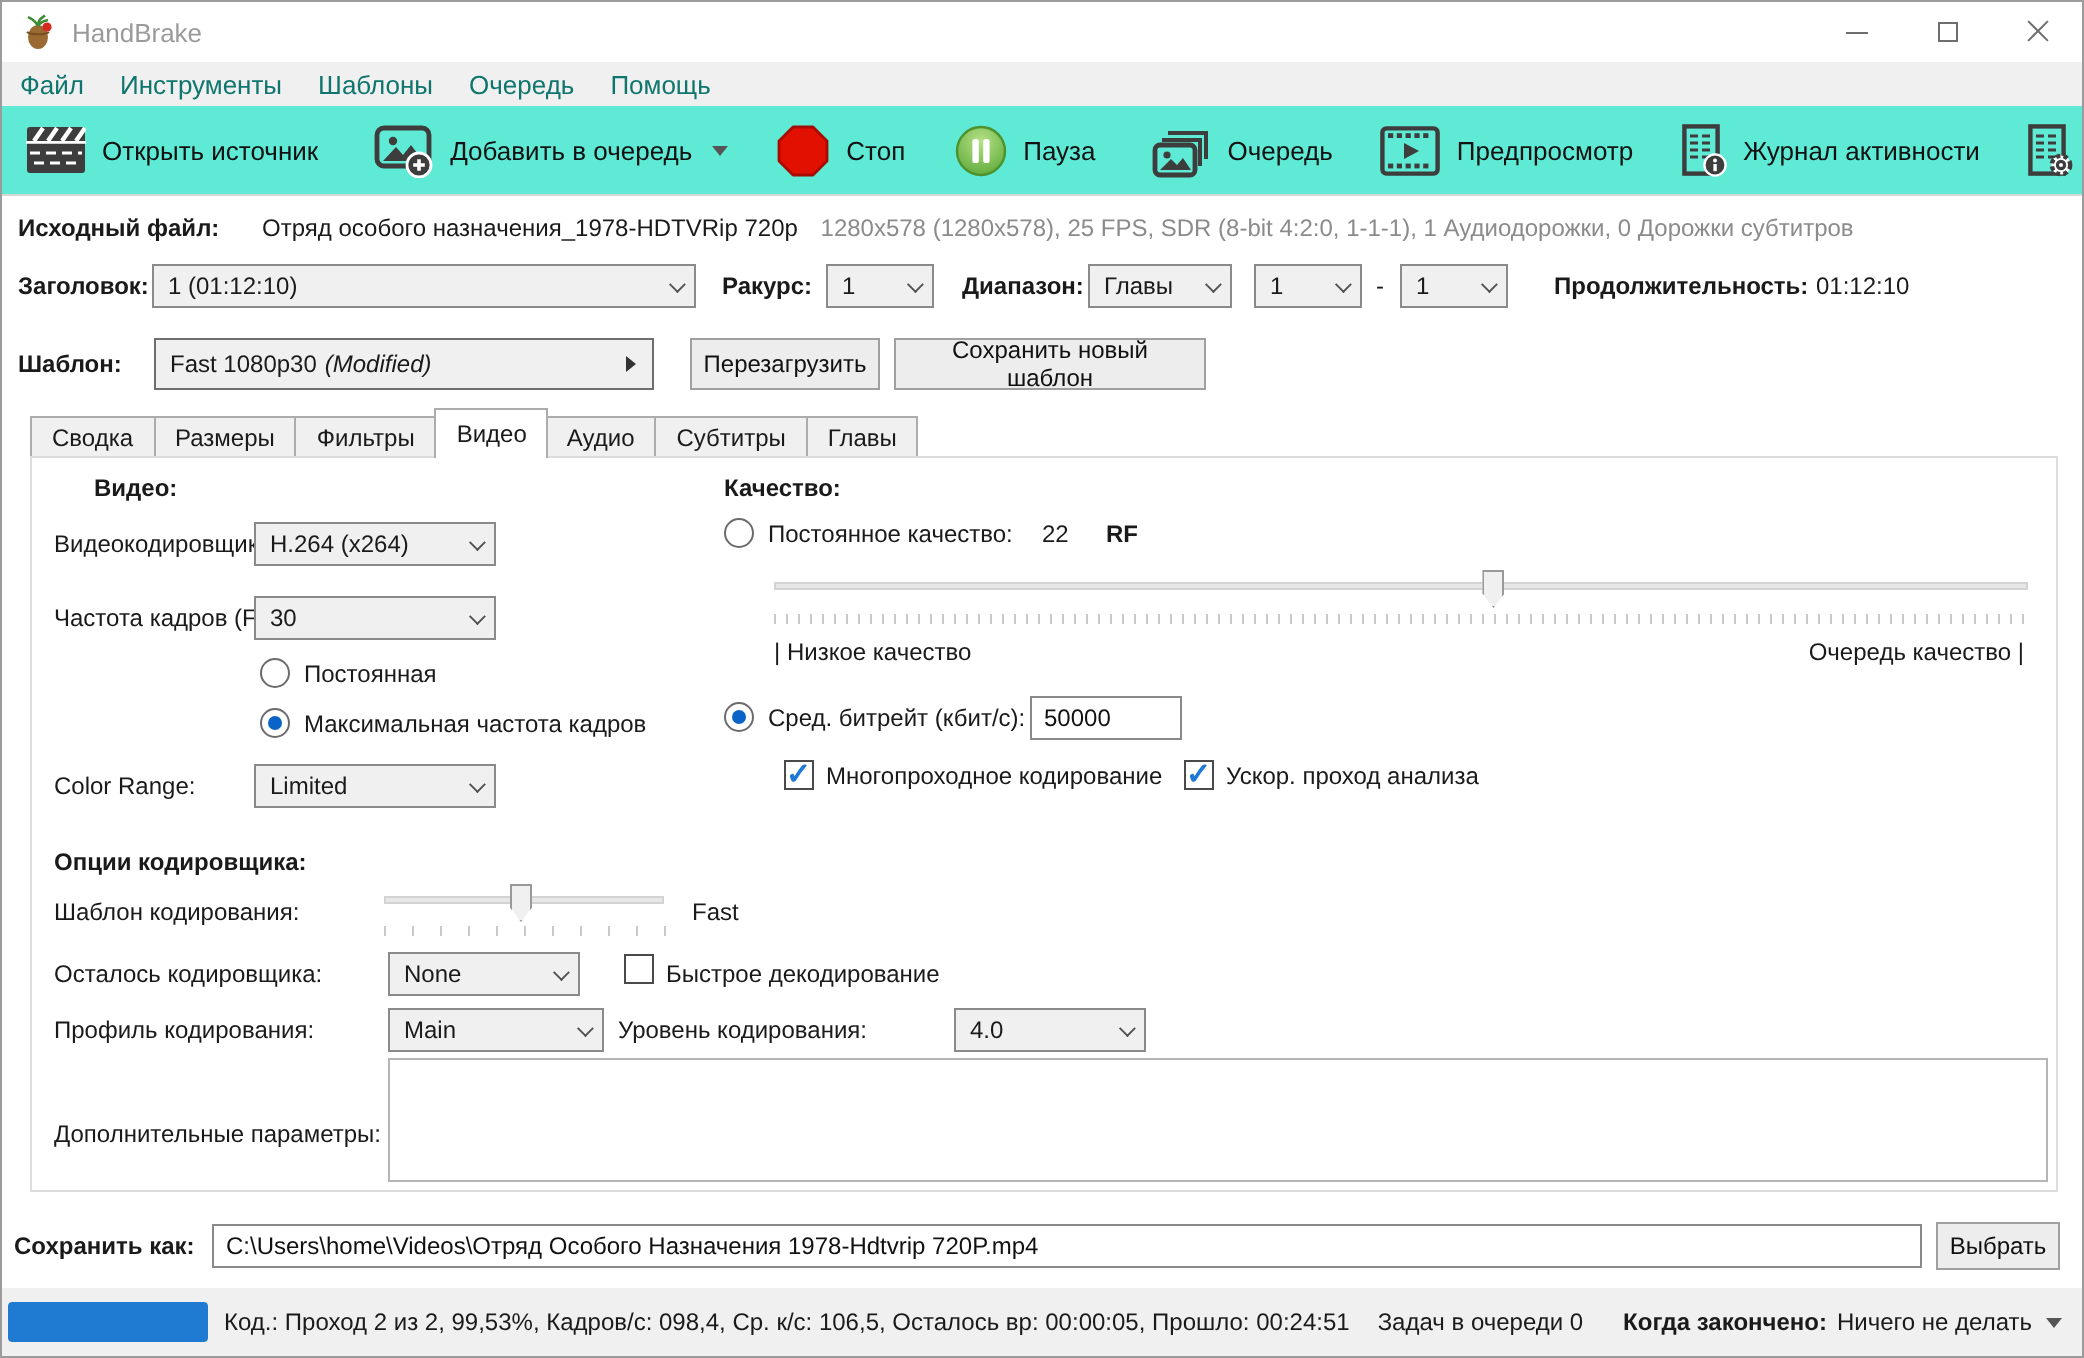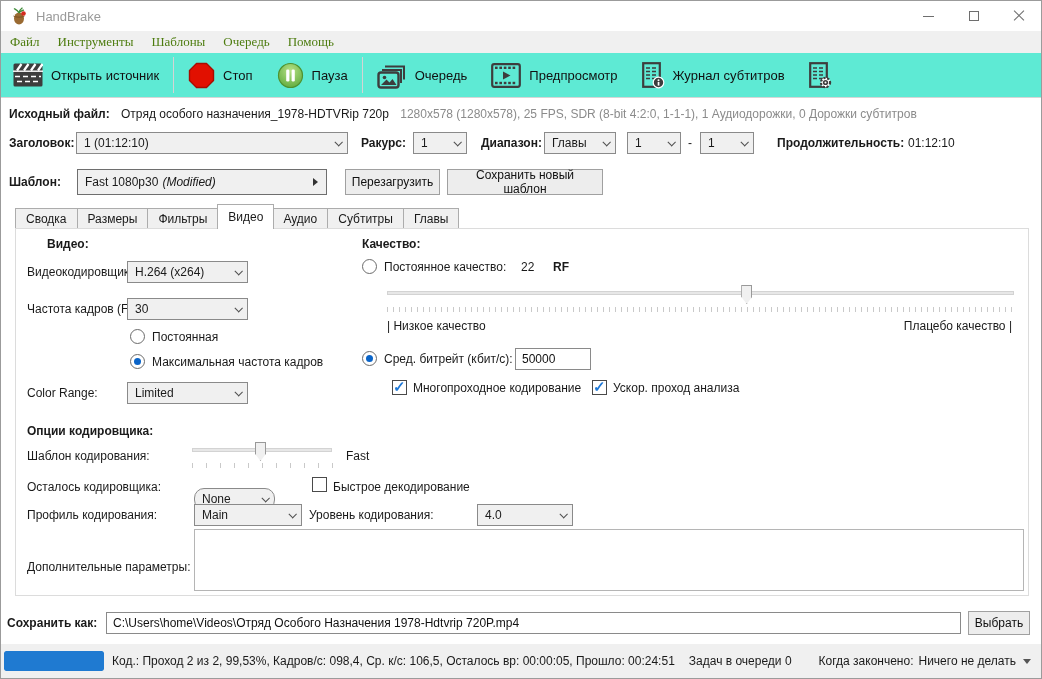--- a/index.html
+++ b/index.html
@@ -14,32 +14,32 @@
   .winbtns { position:absolute; right:0; top:0; height:30px; display:flex; }
   .winbtn { width:45px; height:30px; display:flex; align-items:center; justify-content:center; }
   .glyph-min { width:11px; height:0; border-top:1px solid #6e6e6e; }
   .glyph-max { width:10px; height:10px; border:1px solid #6e6e6e; }
   .glyph-close { position:relative; width:12px; height:12px; }
   .glyph-close::before,.glyph-close::after { content:""; position:absolute; left:-1px; top:5px; width:14px; height:1px; background:#6e6e6e; }
   .glyph-close::before { transform:rotate(45deg); } .glyph-close::after { transform:rotate(-45deg); }
 
   
   .menubar { position:absolute; top:30px; left:0; width:100%; height:22px; background:#f0f0f0; display:flex; align-items:center; font-size:13px; }
-  .menu-item { padding:0 9px; height:22px; display:flex; align-items:center; color:#4d7c0f;font-family:Liberation Serif, serif; }
+  .menu-item { padding:0 9px; height:22px; display:flex; align-items:center; color:#0f766e; }
 
   
   .toolbar { position:absolute; top:52px; left:0; width:100%; height:45px; background:#5eead4; border-bottom:1px solid #d6d6d6; display:flex; align-items:center; font-size:13px; }
   .tb-btn { display:flex; align-items:center; gap:8px; padding:0 12px; height:45px; color:#111; white-space:nowrap; }
   .tb-sep { width:1px; height:36px; background:#d4d4d4; margin:0 2px; }
   .dd-arrow { width:0; height:0; border-left:4px solid transparent; border-right:4px solid transparent; border-top:5px solid #555; margin-left:2px; }
 
   
   .srcline { position:absolute; top:106px; left:8px; width:1030px; white-space:nowrap; }
   .srcline .lbl { font-weight:bold; }
-  .srcline .nm { margin-left:8px; }
+  .srcline .nm { margin-left:18px; }
   .srcline .det { margin-left:8px; color:#8b8b8b; }
 
   
   .combo { position:absolute; height:22px; background:#f0f0f0; border:1px solid #8a8a8a; display:flex; align-items:center; padding:0 20px 0 7px; white-space:nowrap; overflow:hidden; }
   .combo .chev { position:absolute; right:6px; top:7px; width:6px; height:6px; border-right:1px solid #505050; border-bottom:1px solid #505050; transform:rotate(45deg) translateY(-1px); }
   .textbox { position:absolute; height:22px; background:#fff; border:1px solid #8a8a8a; font-family:"Liberation Sans",sans-serif; font-size:12px; padding:0 6px; color:#111; }
   .btn { position:absolute; height:24px; background:#ededed; border:1px solid #a0a0a0; font-family:"Liberation Sans",sans-serif; font-size:12px; color:#111; display:flex; align-items:center; justify-content:center; padding:0 10px; }
   .blbl { position:absolute; font-weight:bold; white-space:nowrap; }
   .plbl { position:absolute; white-space:nowrap; }
 
@@ -69,21 +69,21 @@
   
   .saverow { position:absolute; top:608px; left:0; width:100%; height:28px; }
 
   
   .statusbar { position:absolute; bottom:0; left:0; width:100%; height:34px; background:#f0f0f0; display:flex; align-items:center; }
   .progress { position:relative; margin-left:3px; width:100px; height:20px; background:#e6e6e6; border-radius:2px; overflow:hidden; flex:none; }
   .progress-fill { position:absolute; left:0; top:0; bottom:0; background:#1f7ad1; border-radius:2px; }
   .status-text { margin-left:8px; white-space:nowrap; }
   .queue-jobs { margin-left:14px; white-space:nowrap; }
   .whendone { position:absolute; right:10px; display:flex; align-items:center; gap:5px; }
-  .whendone .wl { font-weight:normal; }
+  .whendone .wl { font-weight:bold; }
   .italic { font-style:italic; margin-left:4px; }
   .menu-arrow-r { width:0; height:0; border-top:4px solid transparent; border-bottom:4px solid transparent; border-left:5px solid #333; position:absolute; right:8px; top:8px; }
 </style>
 </head>
 <body>
 
 <div class="window">
 
   <div class="titlebar">
     <svg class="app-icon" viewBox="0 0 18 18">
@@ -127,20 +127,31 @@
         </g>
         <g stroke="#fff" stroke-width="1.6" stroke-dasharray="5 3">
           <line x1="2" y1="13.5" x2="28" y2="13.5"></line>
             <line x1="4" y1="18.5" x2="28" y2="18.5"></line>
         </g>
       </svg>
       <span>Открыть источник</span>
     </div>
     <div class="tb-sep"></div>
     <div class="tb-btn">
+      <svg width="30" height="27" viewBox="0 0 30 27">
+        <rect x="1.5" y="2" width="26" height="19" rx="3.5" fill="none" stroke="#3d3d3d" stroke-width="2.4"></rect>
+        <circle cx="9.5" cy="8.5" r="2.1" fill="#3d3d3d"></circle>
+        <path d="M4.5 18.5 L11 11.5 L14.5 15.5 L18.5 10.5 L24.5 18.5 Z" fill="#3d3d3d"></path>
+        <circle cx="22.5" cy="20.5" r="6" fill="#3d3d3d" stroke="#fff" stroke-width="1.4"></circle>
+        <path d="M22.5 17.6 v5.8 M19.6 20.5 h5.8" stroke="#fff" stroke-width="1.8"></path>
+      </svg>
+      <span>Добавить в очередь</span>
+      <div class="dd-arrow"></div>
+    </div>
+    <div class="tb-btn">
       <svg width="27" height="27" viewBox="0 0 27 27">
         <polygon points="8.5,1.5 18.5,1.5 25.5,8.5 25.5,18.5 18.5,25.5 8.5,25.5 1.5,18.5 1.5,8.5" fill="#e11000" stroke="#a80c00" stroke-width="1.4" stroke-linejoin="round"></polygon>
       </svg>
       <span>Стоп</span>
     </div>
     <div class="tb-btn">
       <svg width="27" height="27" viewBox="0 0 27 27">
         <defs>
             <radialGradient id="pg" cx="50%" cy="30%" r="80%">
           <stop offset="0" stop-color="#b6e187"></stop>
@@ -189,21 +200,21 @@
         <g stroke="#3d3d3d" stroke-width="1.5" stroke-dasharray="4 2">
           <line x1="4" y1="6" x2="15" y2="6"></line>
             <line x1="4" y1="9.5" x2="15" y2="9.5"></line>
           <line x1="4" y1="13" x2="15" y2="13"></line>
             <line x1="4" y1="16.5" x2="15" y2="16.5"></line>
         </g>
         <circle cx="16.5" cy="20.5" r="5.3" fill="#3d3d3d" stroke="#fff" stroke-width="1.2"></circle>
         <circle cx="16.5" cy="18.3" r="1" fill="#fff"></circle>
         <rect x="15.7" y="20" width="1.7" height="3.6" fill="#fff"></rect>
       </svg>
-      <span>Журнал субтитров</span>
+      <span>Журнал активности</span>
     </div>
     <div class="tb-btn">
       <svg width="23" height="27" viewBox="0 0 23 27">
         <rect x="1.2" y="1.2" width="16.6" height="23.6" fill="none" stroke="#3d3d3d" stroke-width="2.2"></rect>
         <g stroke="#3d3d3d" stroke-width="1.5" stroke-dasharray="4 2">
           <line x1="4" y1="6" x2="15" y2="6"></line>
             <line x1="4" y1="9.5" x2="15" y2="9.5"></line>
           <line x1="4" y1="13" x2="15" y2="13"></line>
             <line x1="4" y1="16.5" x2="15" y2="16.5"></line>
         </g>
@@ -299,21 +310,21 @@
     <span class="plbl" style="left:368px; top:31px;">Постоянное качество:</span>
     <span class="plbl" style="left:505px; top:31px;">22</span>
     <span class="blbl" style="left:537px; top:31px;">RF</span>
 
     <div class="slider" style="left:371px; top:56px; width:627px;">
       <div class="track"></div>
       <div class="thumb" style="left:56.5%;"></div>
     </div>
     <div class="ticks" style="left:371px; top:78px; width:627px;"></div>
     <span class="plbl" style="left:371px; top:90px;text-align:center;">| Низкое качество</span>
-    <span class="plbl" style="right:16px; top:90px;">Плацебо качество |</span>
+    <span class="plbl" style="right:16px; top:90px;">Очередь качество |</span>
 
     <span class="radio sel" style="left:346px; top:122px;"></span>
     <span class="plbl" style="left:368px; top:123px;">Сред. битрейт (кбит/с):</span>
     <input class="textbox" style="left: 499px; top: 119px; width: 76px;" value="50000">
 
     <span class="checkbox on" style="left:376px; top:151px;"></span>
     <span class="plbl" style="left:397px; top:152px;">Многопроходное кодирование</span>
     <span class="checkbox on" style="left:576px; top:151px;"></span>
     <span class="plbl" style="left:597px; top:152px;">Ускор. проход анализа</span>
 
@@ -321,21 +332,21 @@
 
     <span class="plbl" style="left:11px; top:220px;">Шаблон кодирования:</span>
     <div class="slider" style="left:176px; top:213px; width:140px;">
       <div class="track"></div>
       <div class="thumb" style="left:45%;"></div>
     </div>
     <div class="ticks coarse" style="left:176px; top:234px; width:141px;"></div>
     <span class="plbl" style="left:330px; top:220px;">Fast</span>
 
     <span class="plbl" style="left:11px; top:251px;">Осталось кодировщика:</span>
-    <div class="combo" style="left:178px; top:259px; width:81px;border-radius:10px;">
+    <div class="combo" style="left:178px; top:247px; width:96px;">
       <span>None</span>
         <div class="chev"></div>
     </div>
     <span class="checkbox" style="left:296px; top:248px;"></span>
     <span class="plbl" style="left:317px; top:251px;">Быстрое декодирование</span>
 
     <span class="plbl" style="left:11px; top:279px;">Профиль кодирования:</span>
     <div class="combo" style="left:178px; top:275px; width:108px;">
       <span>Main</span>
         <div class="chev"></div>

